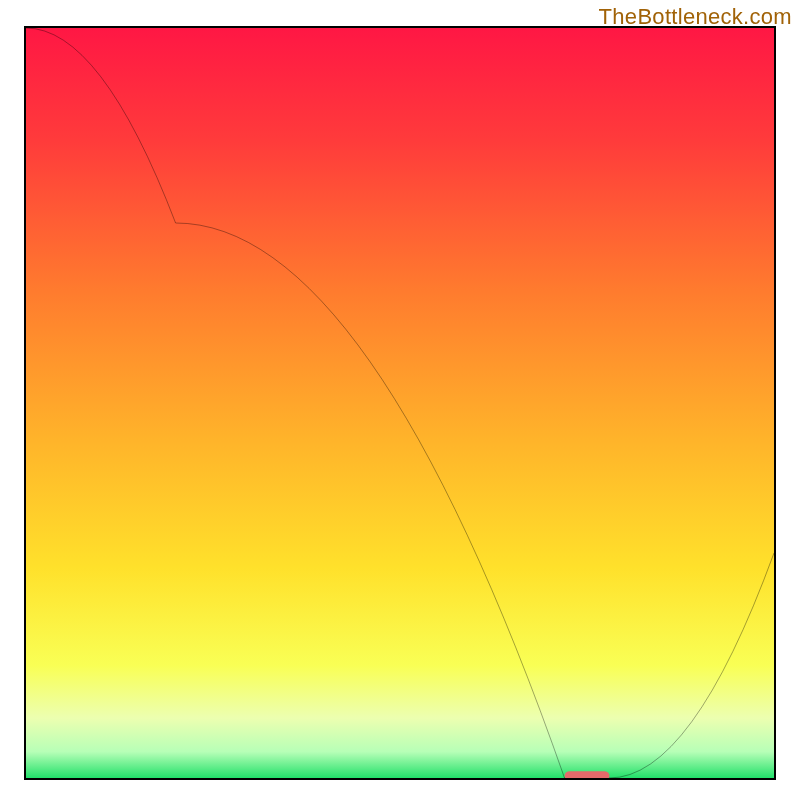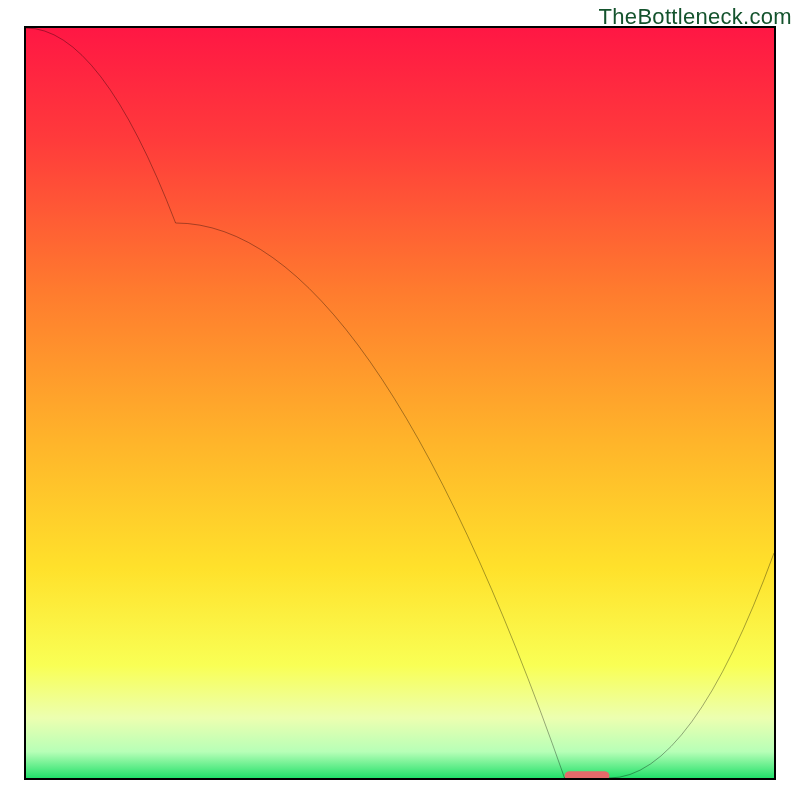--- a/index.html
+++ b/index.html
@@ -13,21 +13,21 @@
   .chart-wrap {
     position: relative;
     width: 800px;
     height: 800px;
   }
   .watermark {
     position: absolute;
     top: 4px;
     right: 8px;
     font-size: 22px;
-    color: #14532d;
+    color: #a16207;
     font-weight: 500;
     letter-spacing: 0.3px;
     z-index: 5;
   }
   .plot-box {
     position: absolute;
     left: 24px;
     top: 26px;
     width: 752px;
     height: 754px;

